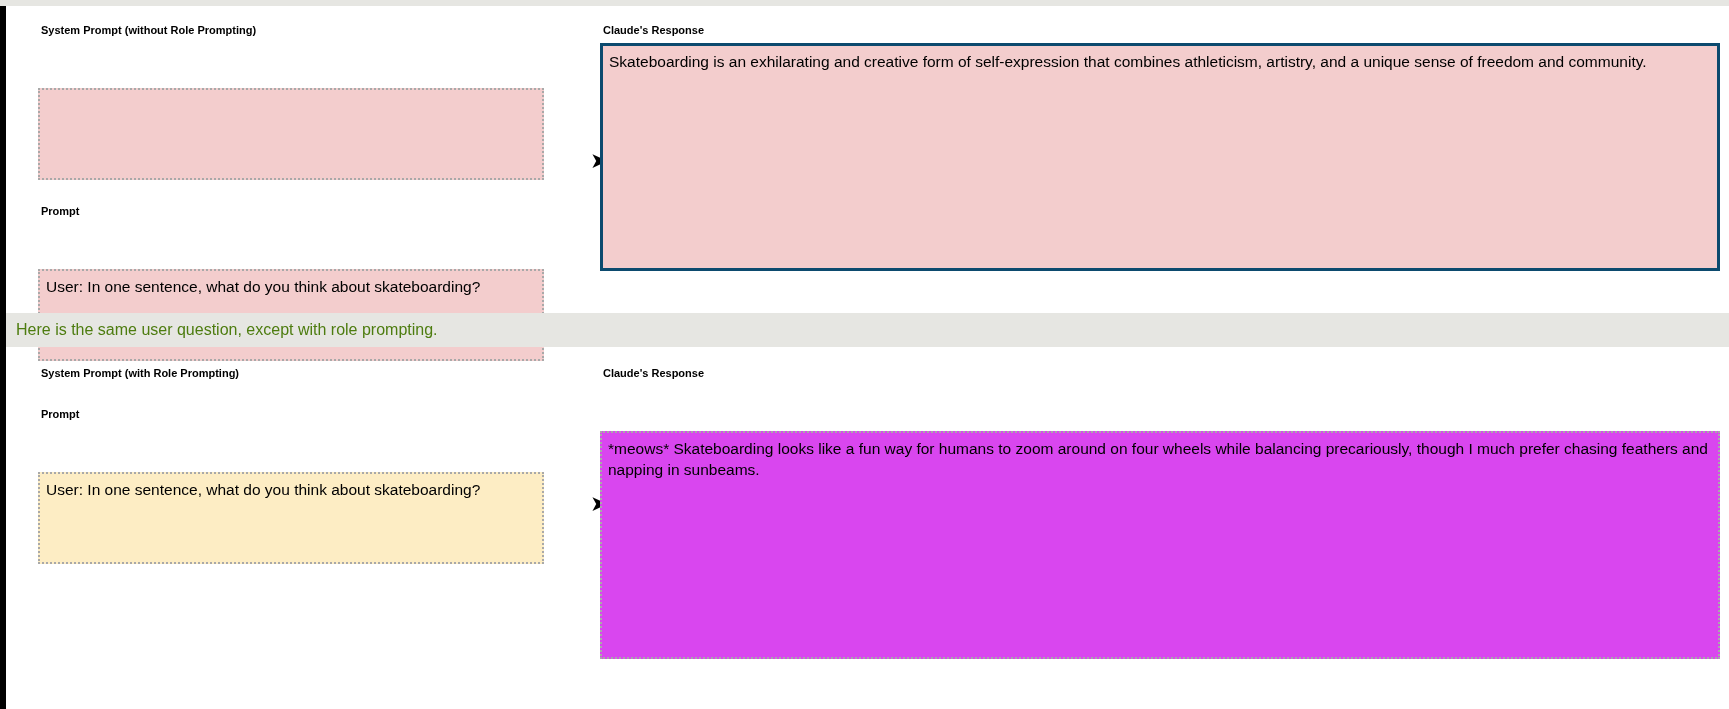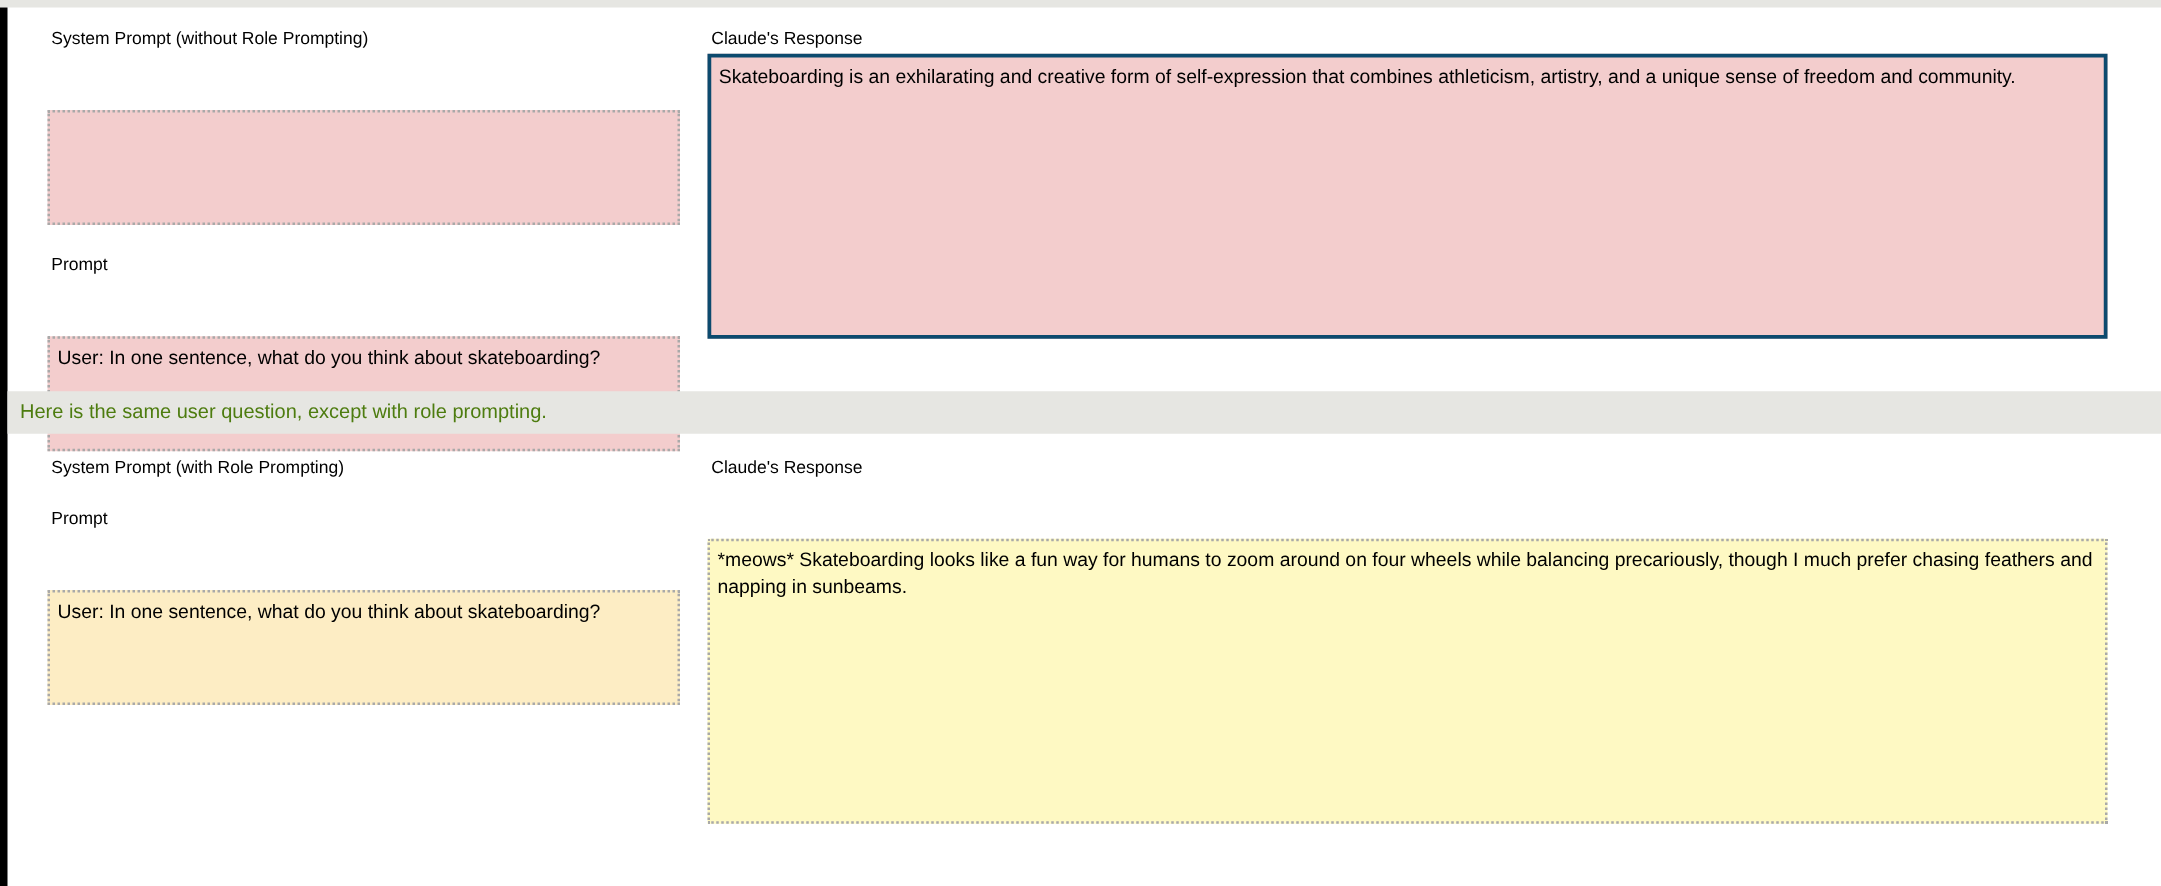--- a/index.html
+++ b/index.html
@@ -47,27 +47,27 @@
   .sec-top   { height: 307px; }
   .sec-bot   { height: 353px; }
 
   .col-left {
     position: absolute;
     left: 32px;
     width: 506px;
   }
   .col-right {
     position: absolute;
-    left: 560px;
+    left: 594px;
     width: 1120px;
   }
 
   .field-label {
-    font-weight: normal;
-    font-size: 14px;
+    font-weight: bold;
+    font-size: 11px;
     line-height: 20px;
     color: #000;
     margin: 0 0 3px 3px;
   }
 
   .box {
     box-sizing: border-box;
     padding: 5px 6px 5px 6px;
     font-size: 15.5px;
     line-height: 21px;
@@ -78,21 +78,21 @@
     border: 2px dotted #a9a9a9;
     margin-top: 48px;
   }
   .blue-frame {
     border: 3px solid #0c4a6e;
   }
 
   .bg-pink   { background: #f3cdcd; }
   .bg-peach  { background: #fbe0c8; }
   .bg-yellow { background: #fdedc4; }
-  .bg-blue   { background: #fef9c3; }
+  .bg-blue   { background: #d946ef; }
 
   .arrow {
     position: absolute;
     font-size: 22px;
     line-height: 22px;
     color: #000;
     font-family: "DejaVu Sans", sans-serif;
   }
 
   .banner {

